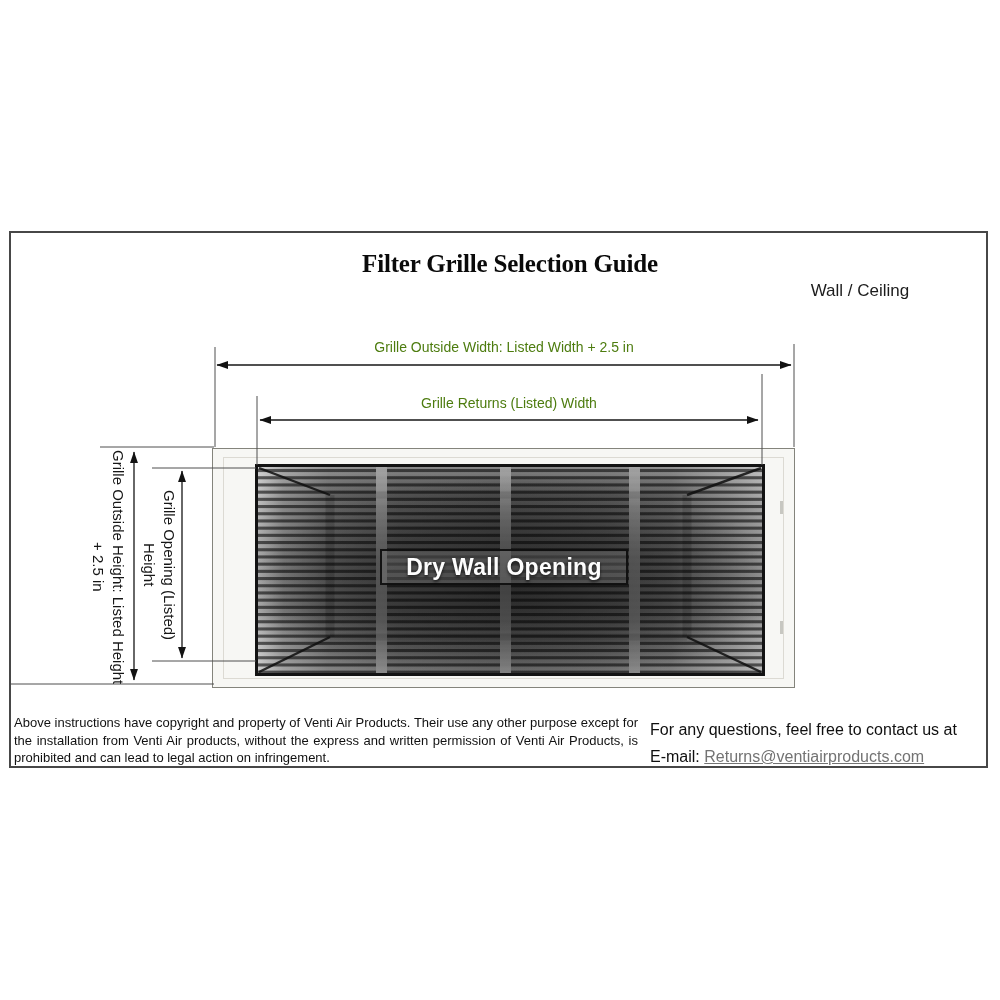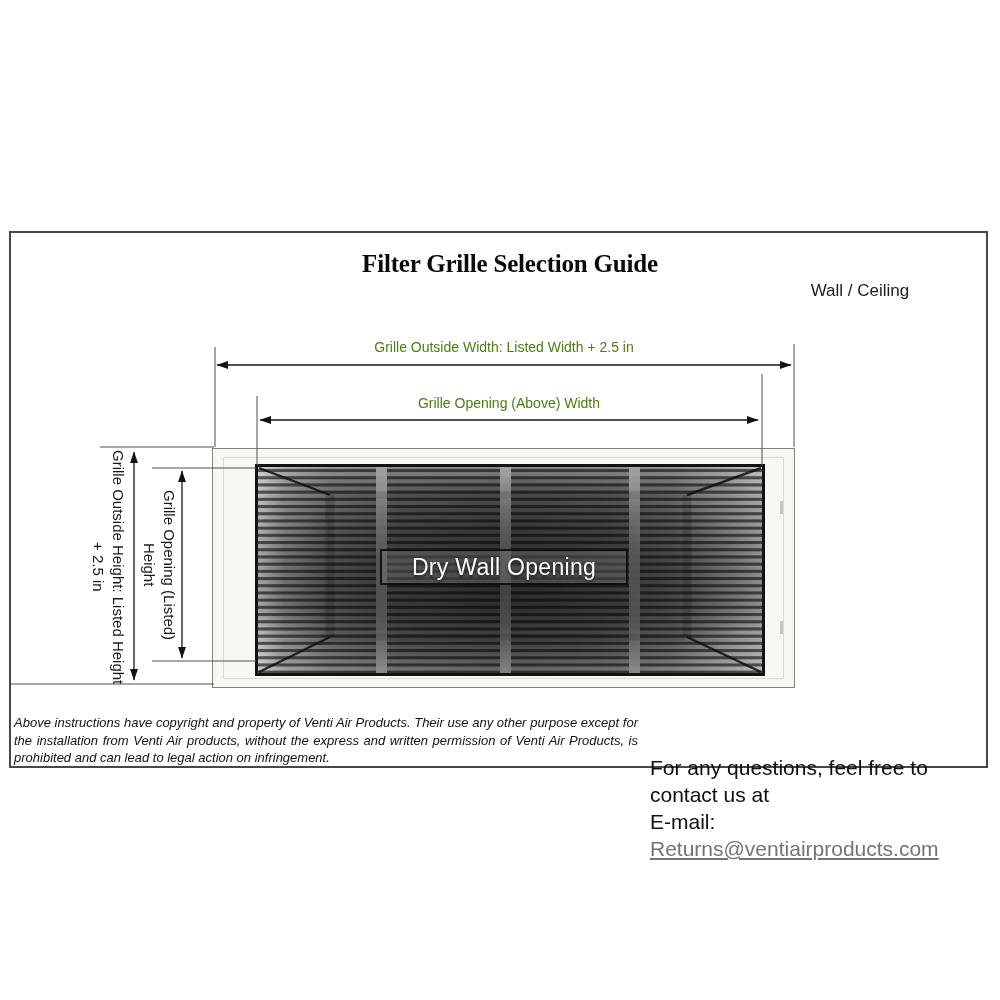--- a/index.html
+++ b/index.html
@@ -69,46 +69,46 @@
     background:linear-gradient(180deg,#a6a6a6 0%,#828282 20%,#6e6e6e 45%,#6a6a6a 75%,#909090 100%);
   }
   .grille-svg{position:absolute;inset:0;width:100%;height:100%;}
 
   .drywall-box{
     position:absolute;left:122px;top:82px;width:248px;height:36px;
     border:2px solid rgba(12,12,12,0.92);background:rgba(150,150,150,0.28);
     box-sizing:border-box;display:flex;align-items:center;justify-content:center;
   }
   .drywall-label{
-    font-size:23px;font-weight:normal;color:#fdfdfd;white-space:nowrap;
+    font-size:23px;font-weight:bold;color:#fdfdfd;white-space:nowrap;
     text-shadow:0 2px 3px rgba(0,0,0,0.65);letter-spacing:0.3px;
   }
 
   .dims-svg{position:absolute;left:0;top:0;width:1000px;height:1000px;pointer-events:none;}
 
   .copyright{
     position:absolute;left:14px;top:714px;width:624px;
-    font-size:13px;line-height:17.5px;text-align:justify;color:#111;font-style:italic;
+    font-size:13px;line-height:17.5px;text-align:justify;color:#111;
   }
   .contact{
-    position:absolute;left:650px;top:754px;width:340px;
-    font-size:21px;line-height:27px;color:#0f0f0f;
+    position:absolute;left:650px;top:716px;width:340px;
+    font-size:16px;line-height:27px;color:#0f0f0f;
   }
   .contact a{color:#737373;text-decoration:underline;}
 </style>
 </head>
 <body>
 
 <div class="page-border"></div>
 
 <div class="title">Filter Grille Selection Guide</div>
 <div class="wall-ceiling">Wall / Ceiling</div>
 
 <div class="dim-label outer-width-label">Grille Outside Width: Listed Width + 2.5 in</div>
-<div class="dim-label inner-width-label">Grille Opening (Above) Width</div>
+<div class="dim-label inner-width-label">Grille Returns (Listed) Width</div>
 <div class="v-label outer-height-label">Grille Outside Height: Listed Height + 2.5 in</div>
 <div class="v-label inner-height-label">Grille Opening (Listed) Height</div>
 
 <div class="frame">
   <div class="frame-bevel"></div>
   <div class="frame-notch notch-top"></div>
   <div class="frame-notch notch-bottom"></div>
 </div>
 
 <div class="grille">

